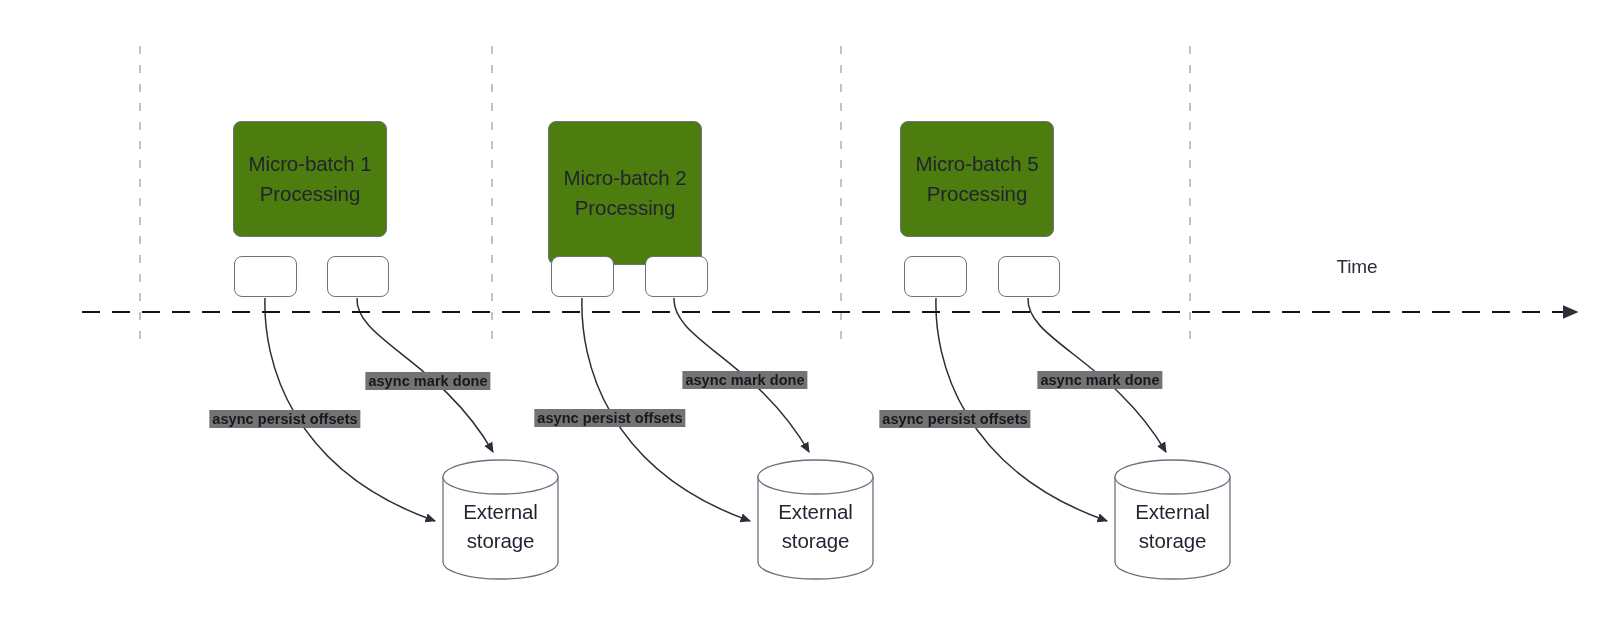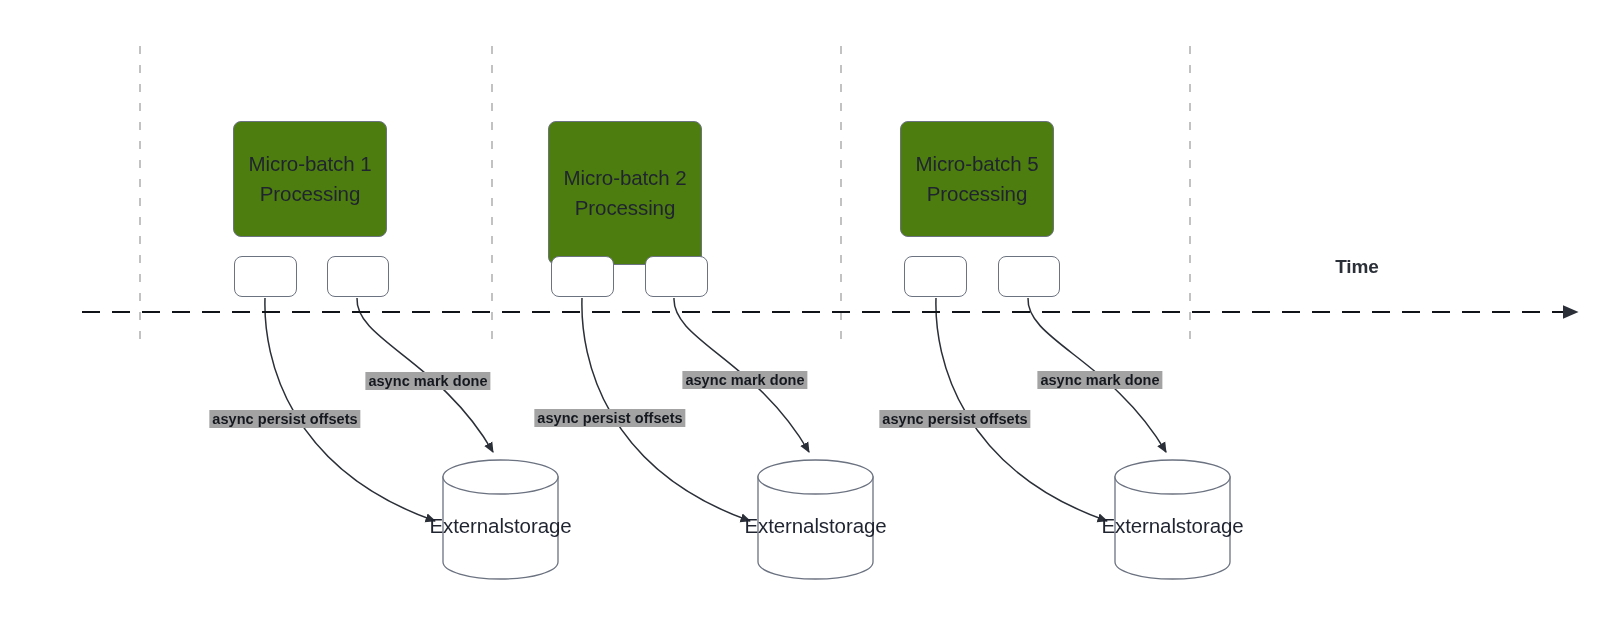--- a/index.html
+++ b/index.html
@@ -55,50 +55,49 @@
     width: 115px;
     height: 119px;
   }
   .store-label {
     position: absolute;
     left: 0;
     top: 0;
     width: 115px;
     height: 119px;
     display: flex;
-    flex-direction: row;
+    flex-direction: column;
     align-items: center;
     justify-content: center;
     text-align: center;
     font-size: 20.5px;
     line-height: 29px;
     color: #1f2430;
     padding-top: 12px;
     box-sizing: border-box;
     letter-spacing: -0.1px;
   }
   .edge-label {
     position: absolute;
     font-size: 14.5px;
     font-weight: bold;
     color: #15191f;
-    background: #a3a3a3;
+    background: #737373;
     white-space: nowrap;
     transform: translate(-50%, -50%);
     padding: 1px 3px;
     letter-spacing: 0.05px;
   }
   .time-label {
     position: absolute;
     font-size: 19px;
     color: #2b3038;
     white-space: nowrap;
     transform: translate(-50%, -50%);
     letter-spacing: -0.1px;
-    font-weight: bold;
   }
 </style>
 </head>
 <body>
 
 <div id="canvas">
 
   <svg class="layer" id="svg-layer" viewBox="0 0 1600 642">
     <defs>
       <marker id="arrow-curve" viewBox="0 0 10 10" refX="9" refY="5" markerWidth="7" markerHeight="7" orient="auto-start-reverse">

